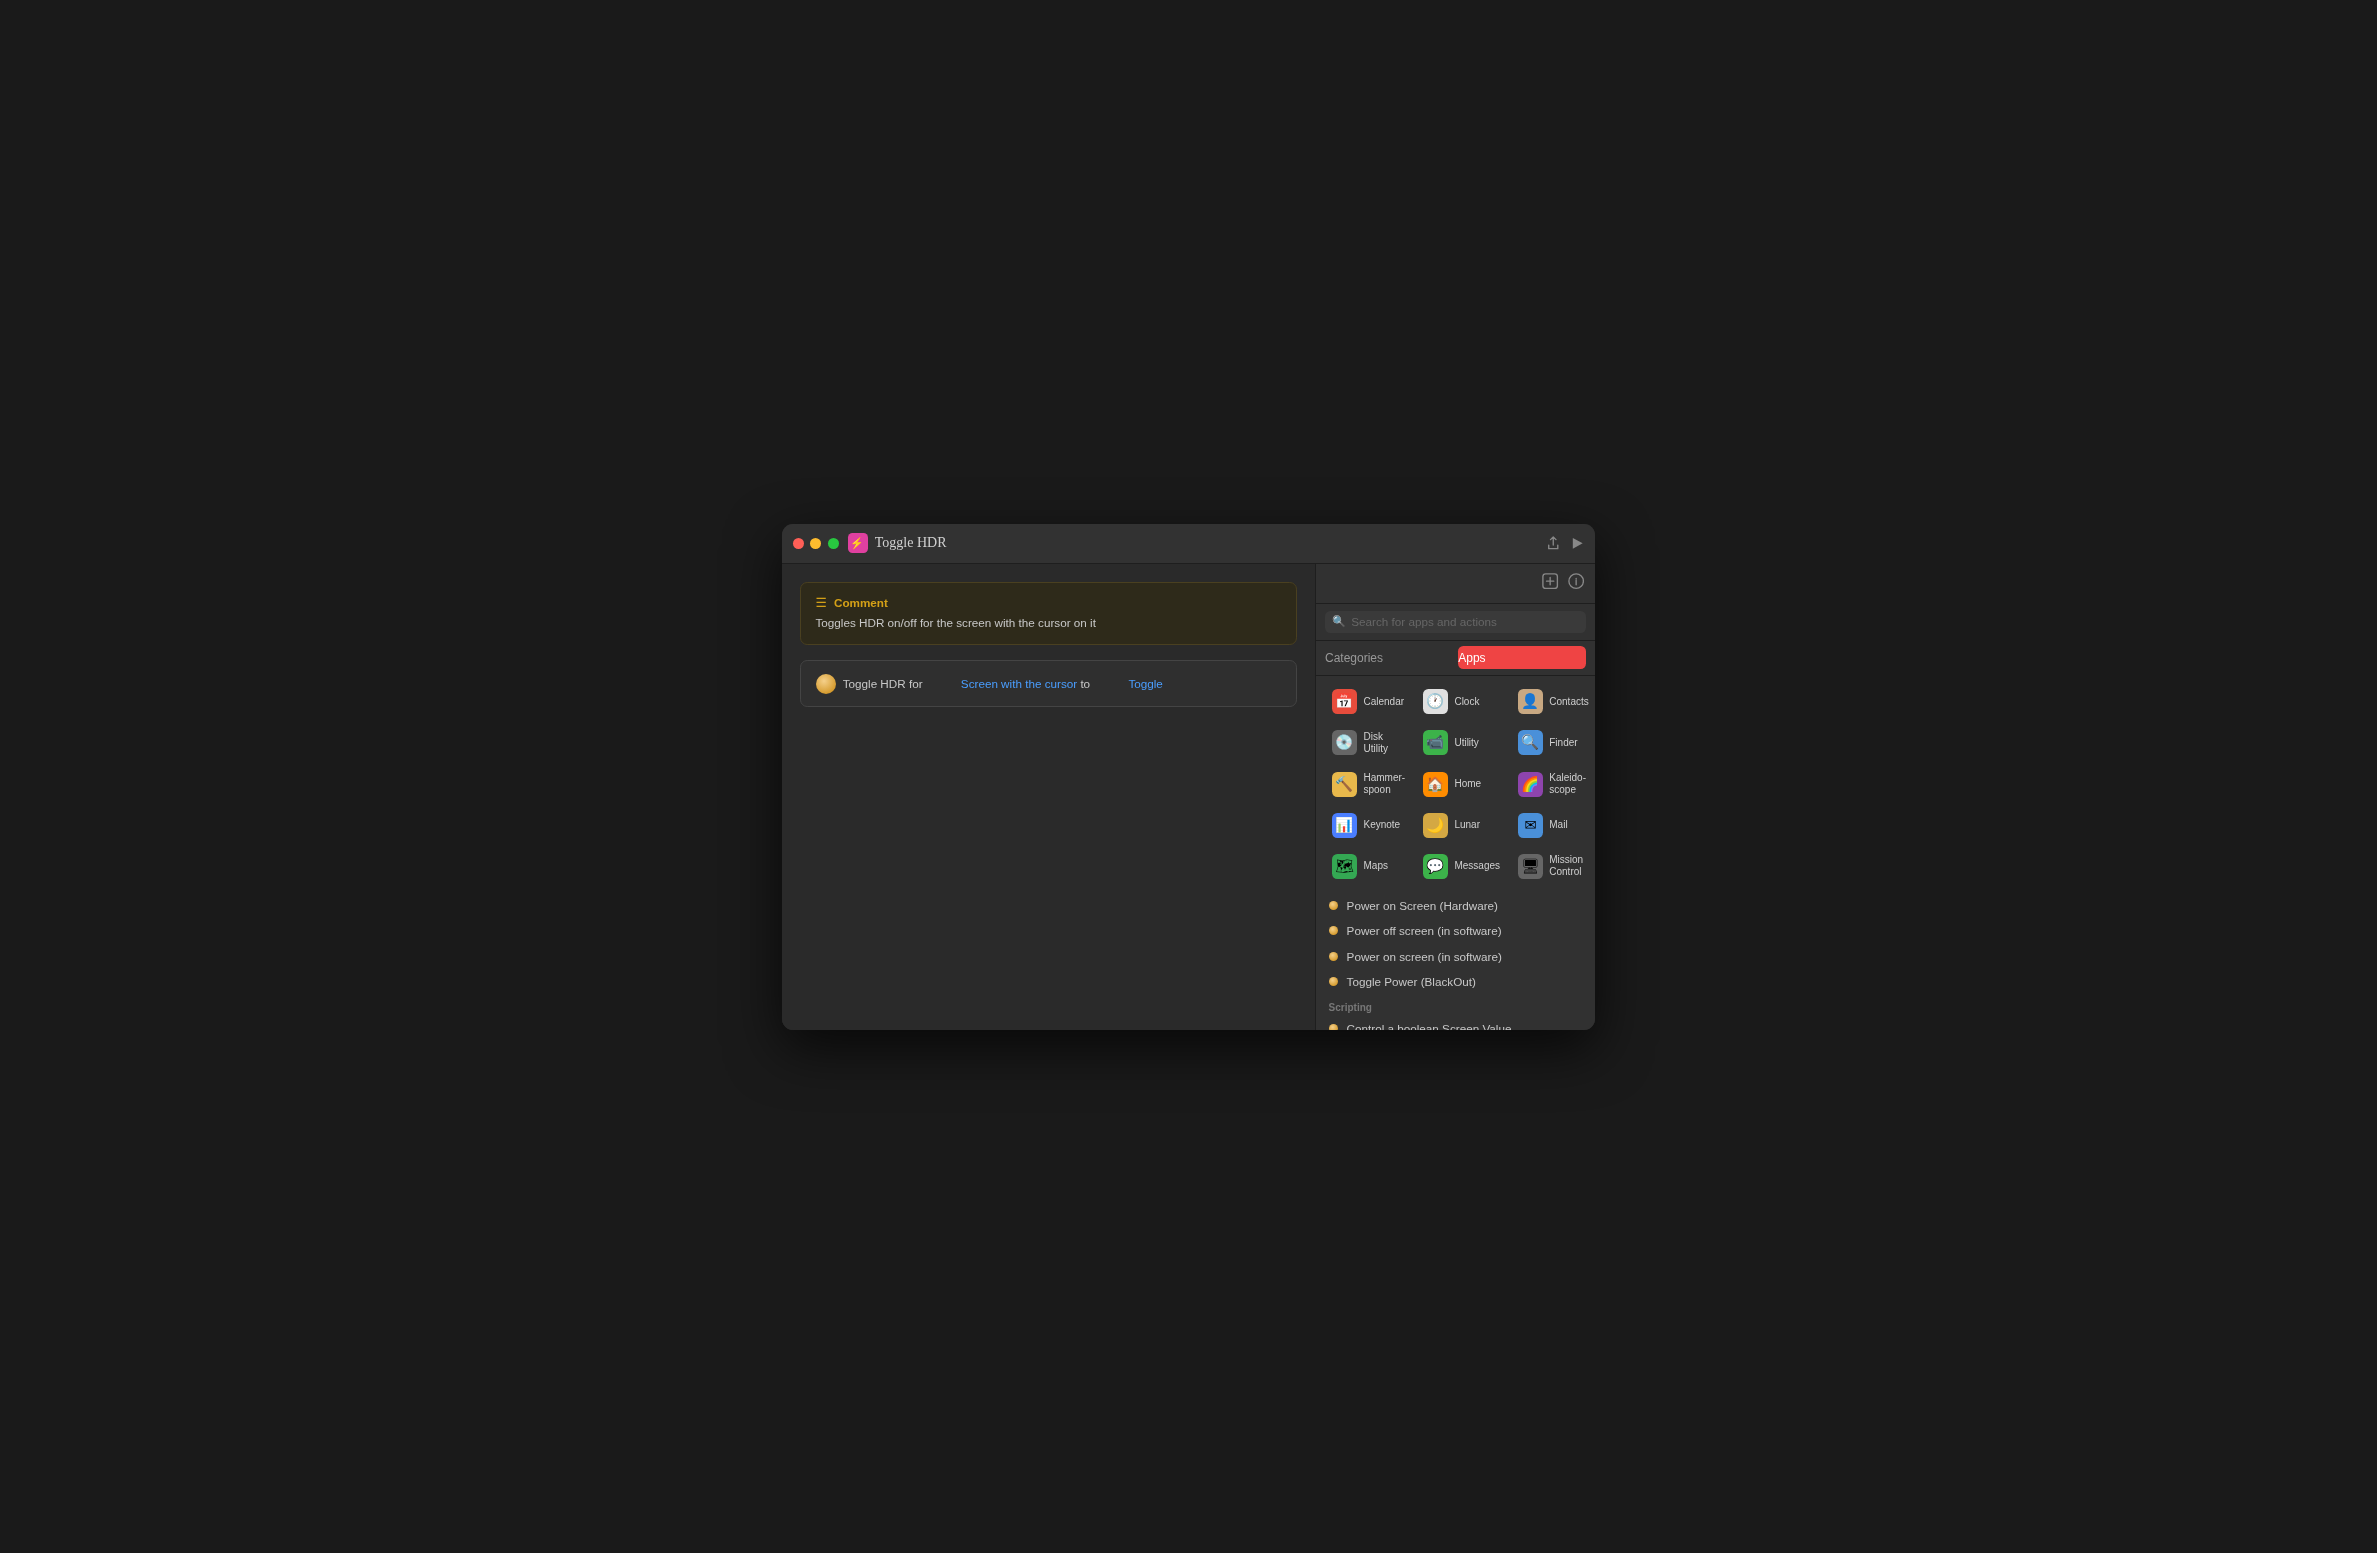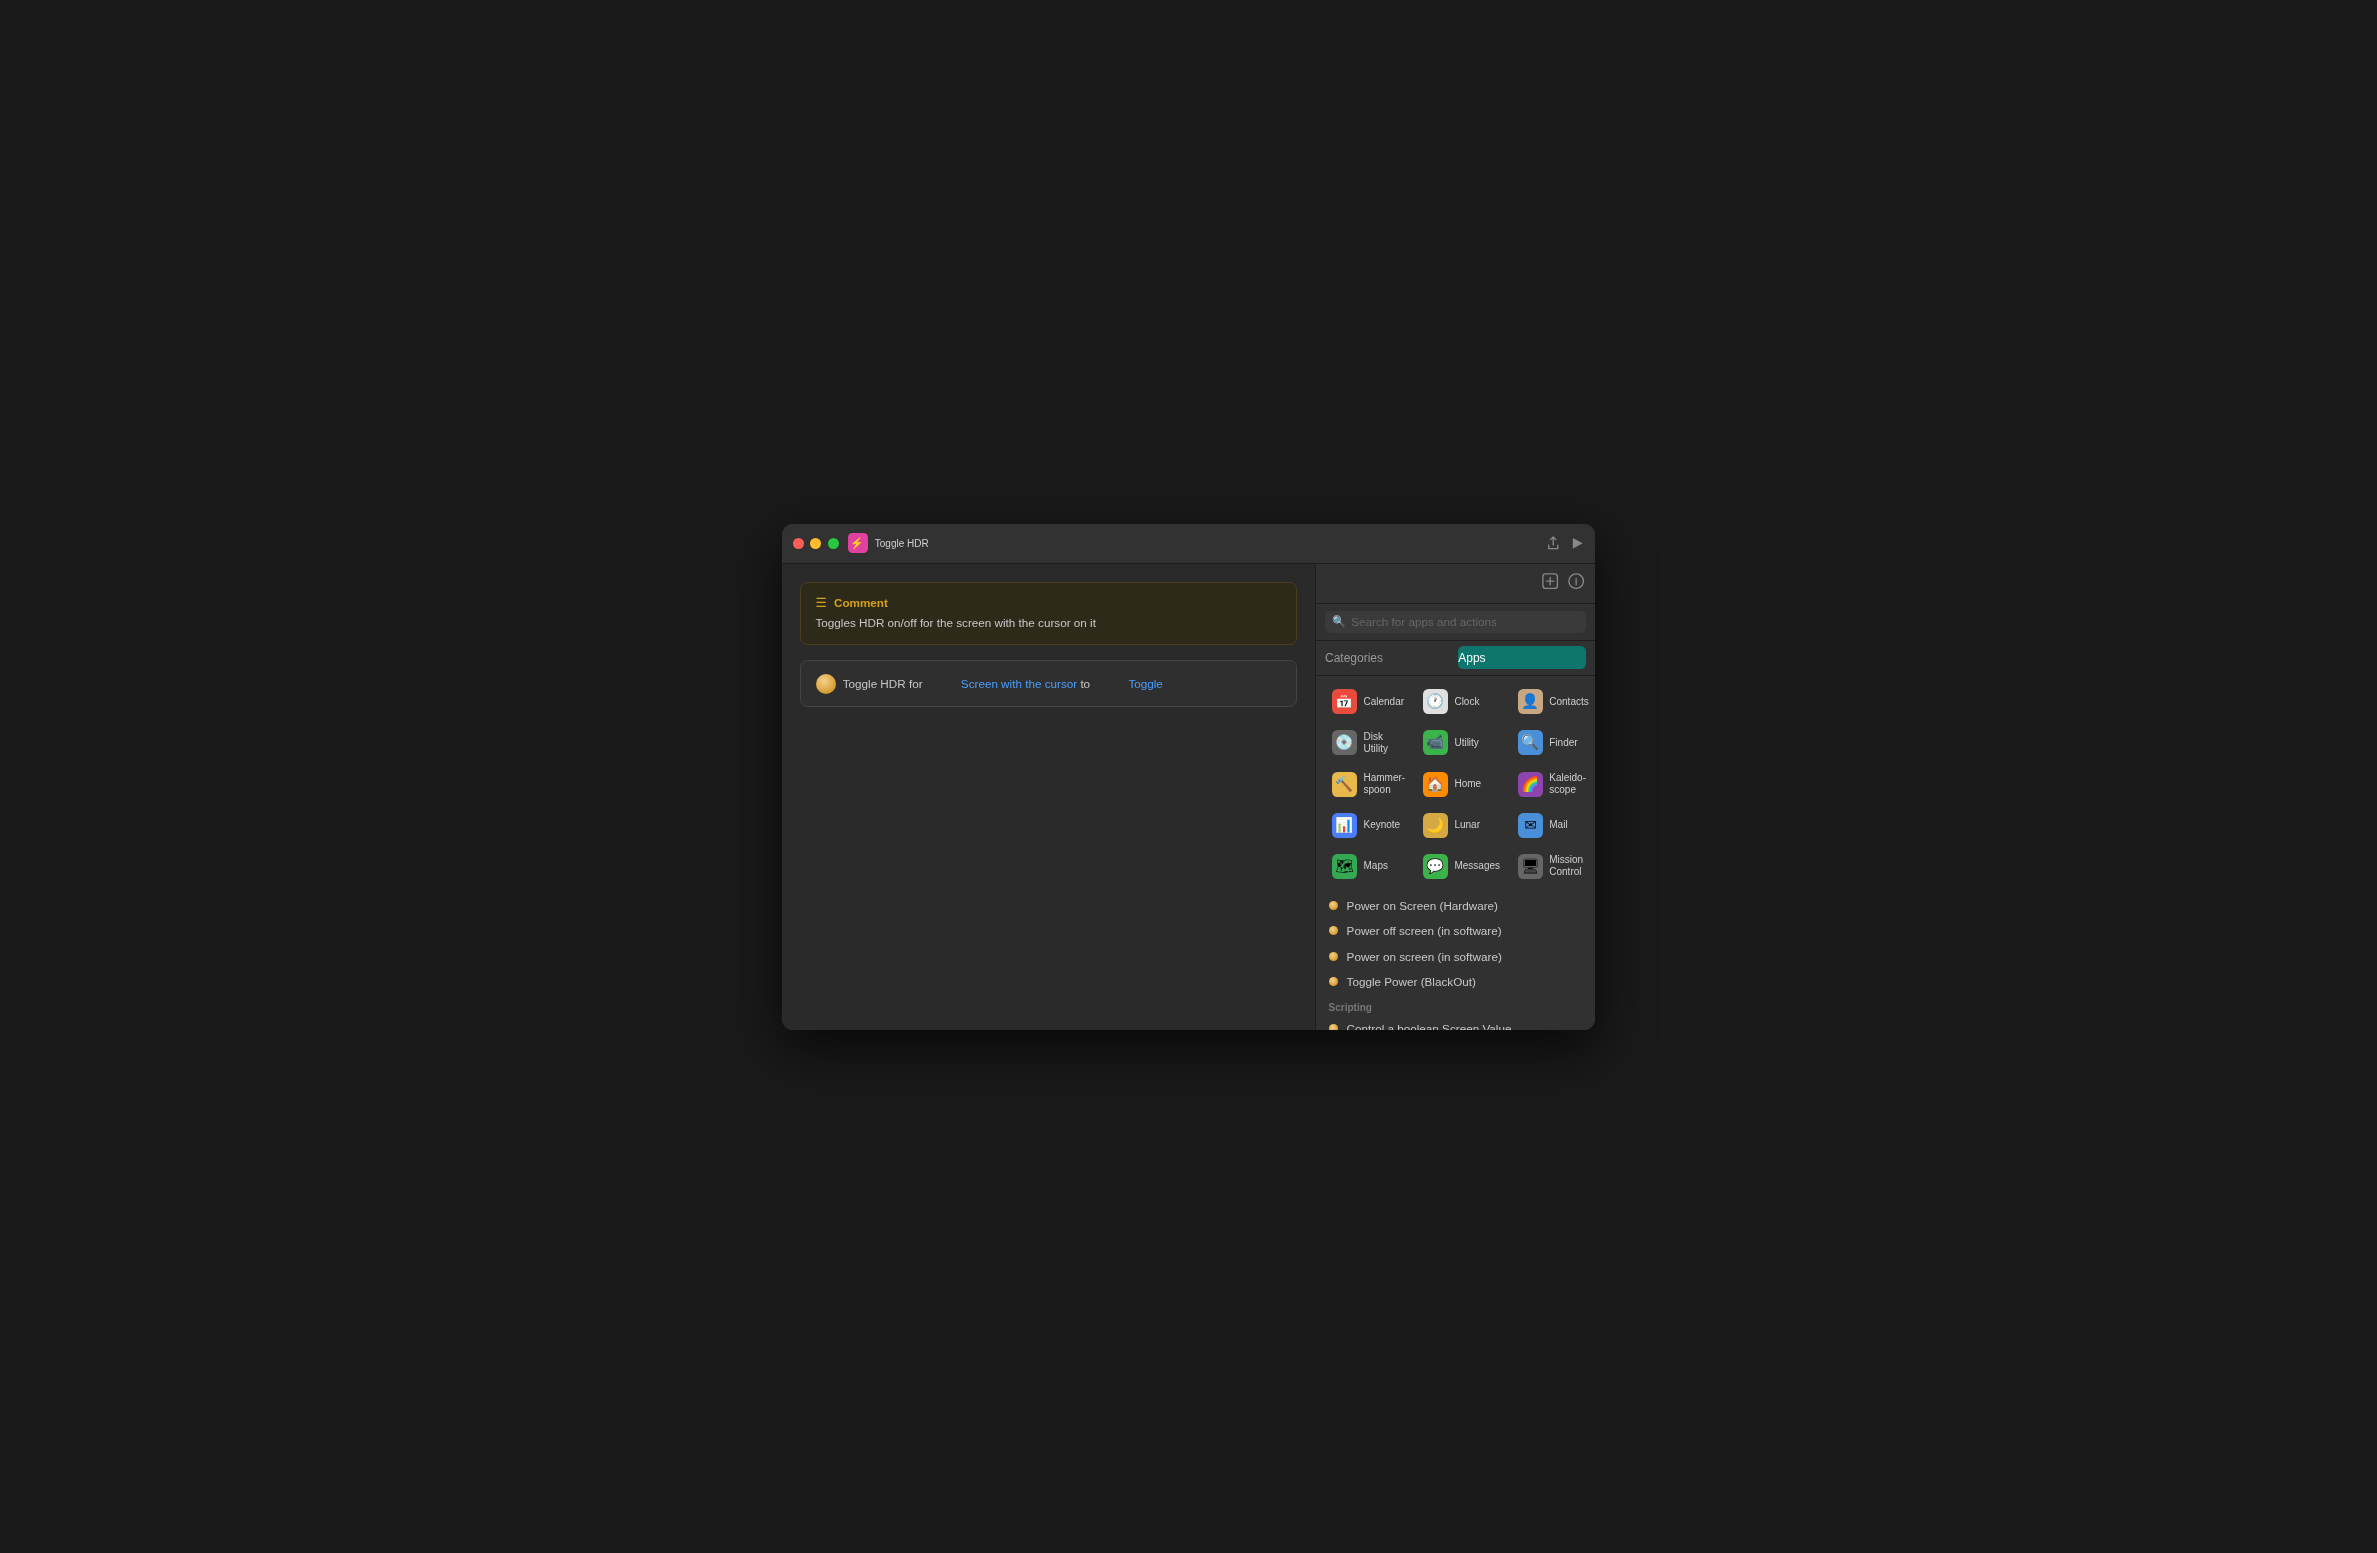--- a/index.html
+++ b/index.html
@@ -52,24 +52,25 @@
       margin-left: 9px;
       display: flex;
       align-items: center;
       justify-content: center;
       font-size: 11px;
       color: white;
       flex-shrink: 0;
     }
     .title-text {
       color: #d0d0d0;
-      font-size: 10px;
+      font-size: 14px;
       font-weight: 500;
       margin-left: 7.2px;
       flex: 1;
+      font-family: Liberation Serif, serif;
     }
     .titlebar-actions {
       display: flex;
       gap: 11px;
       align-items: center;
     }
     .titlebar-btn {
       color: #888;
       font-size: 14.5px;
       cursor: pointer;
@@ -197,21 +198,21 @@
     }
     .tab {
       flex: 1;
       padding: 4.5px 0;
       font-size: 12px;
       border-radius: 5.4px;
       cursor: pointer;
       color: #999;
     }
     .tab.active {
-      background: #0f766e;
+      background: #ef4444;
       color: #fff;
     }
     .apps-grid {
       display: grid;
       grid-template-columns: repeat(3, 1fr);
       gap: 3.6px;
       padding: 7.2px 9px;
       flex-shrink: 0;
     }
     .app-cell {

